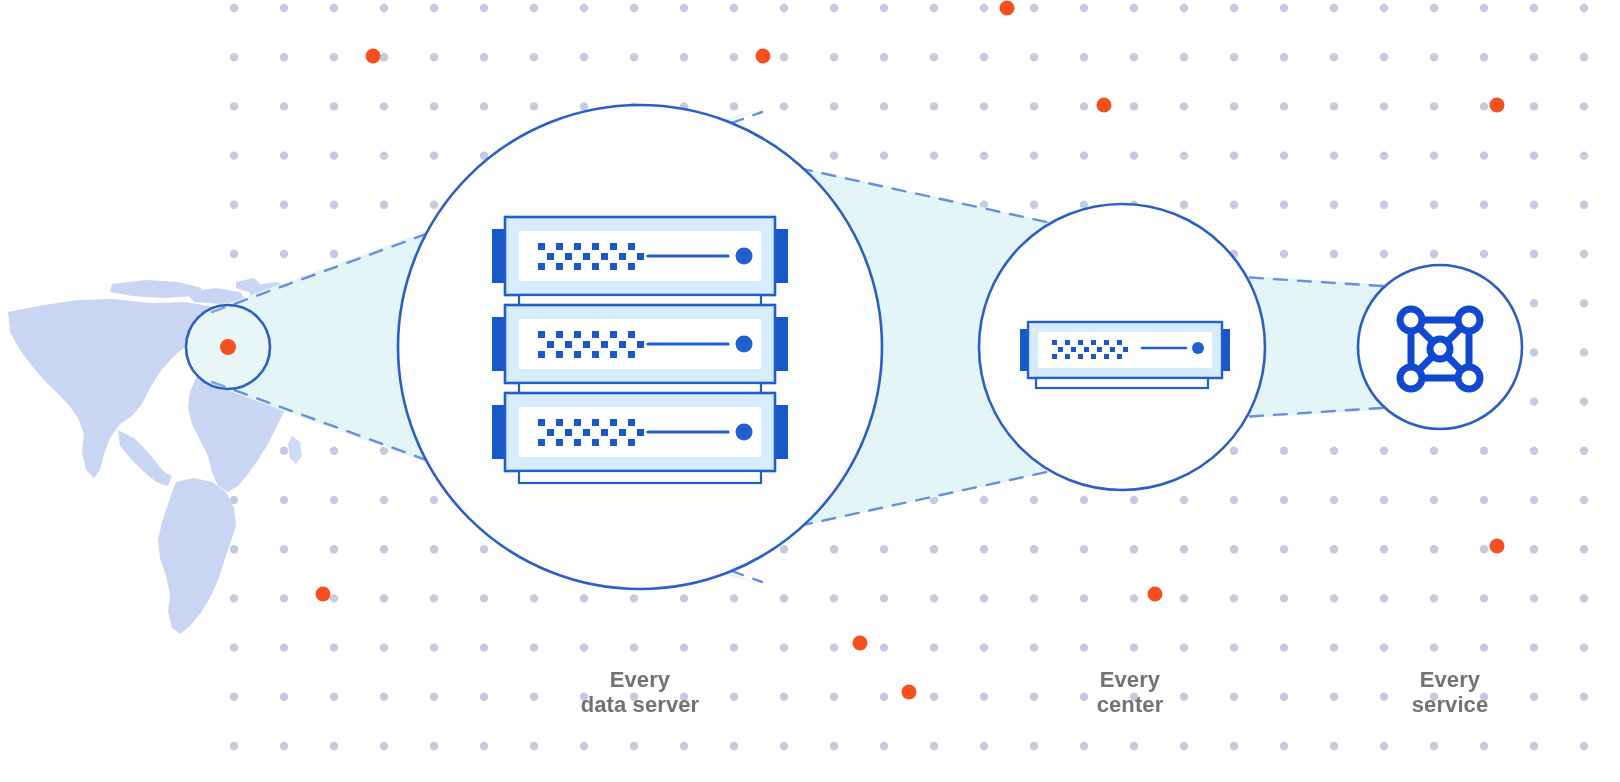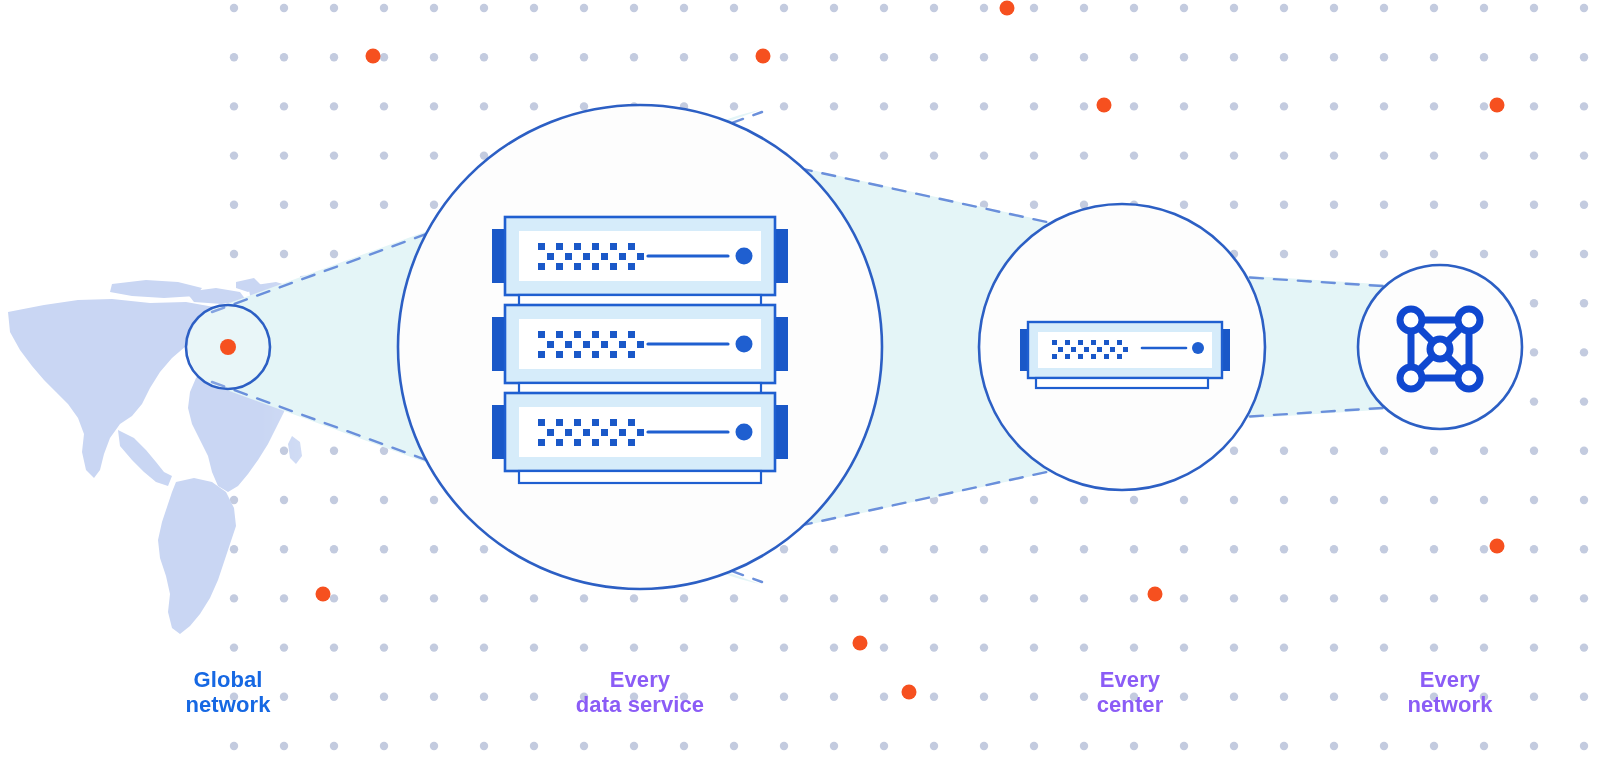--- a/index.html
+++ b/index.html
@@ -21,21 +21,21 @@
   }
   .labels{position:absolute;left:0;top:0;width:1620px;height:782px;pointer-events:none;}
   .label{
     position:absolute;
     text-align:center;
     font-size:22px;
     font-weight:700;
     line-height:1.12;
     letter-spacing:0.1px;
     white-space:pre-line;
-    color:#8b5cf6;
+    color:#737373;
   }
   .label.accent{color:#1668e3;}
   .lbl-global{left:128px;top:668px;width:200px;}
   .lbl-dc{left:540px;top:668px;width:200px;}
   .lbl-server{left:1030px;top:668px;width:200px;}
   .lbl-service{left:1350px;top:668px;width:200px;}
 </style>
 </head>
 <body>
 
@@ -763,19 +763,18 @@
       <circle cx="1104" cy="105" r="7.5" fill="#f6501f"></circle>
       <circle cx="1497" cy="105" r="7.5" fill="#f6501f"></circle>
       <circle cx="1497" cy="546" r="7.5" fill="#f6501f"></circle>
       <circle cx="323" cy="594" r="7.5" fill="#f6501f"></circle>
       <circle cx="1155" cy="594" r="7.5" fill="#f6501f"></circle>
       <circle cx="860" cy="643" r="7.5" fill="#f6501f"></circle>
       <circle cx="909" cy="692" r="7.5" fill="#f6501f"></circle>
     </svg>
 
   <div class="labels">
-    <div class="label accent lbl-global"><span>Global</span><br><span>network</span></div>
-    <div class="label lbl-dc"><span>Every</span><br><span>data service</span></div>
+    <div class="label lbl-dc"><span>Every</span><br><span>data server</span></div>
     <div class="label lbl-server"><span>Every</span><br><span>center</span></div>
-    <div class="label lbl-service"><span>Every</span><br><span>network</span></div>
+    <div class="label lbl-service"><span>Every</span><br><span>service</span></div>
   </div>
 
 </div>
 
 </body></html>

